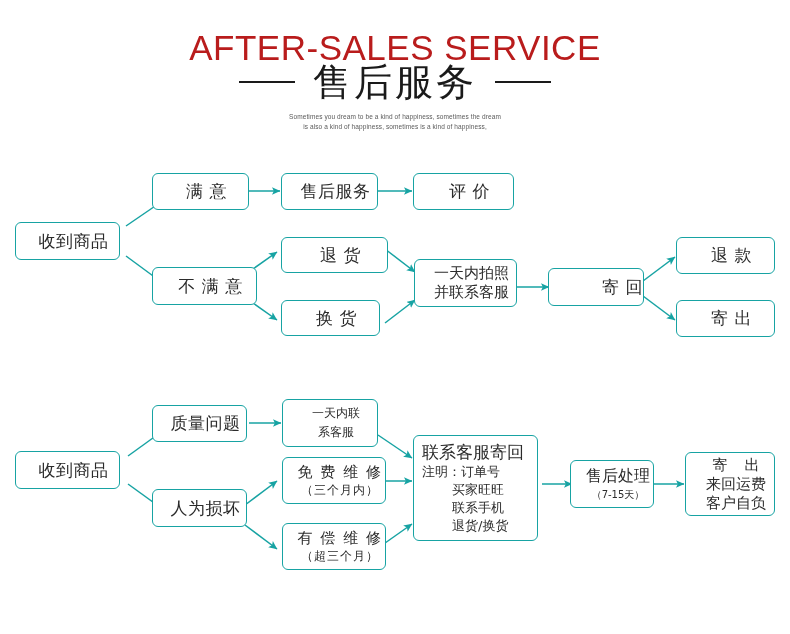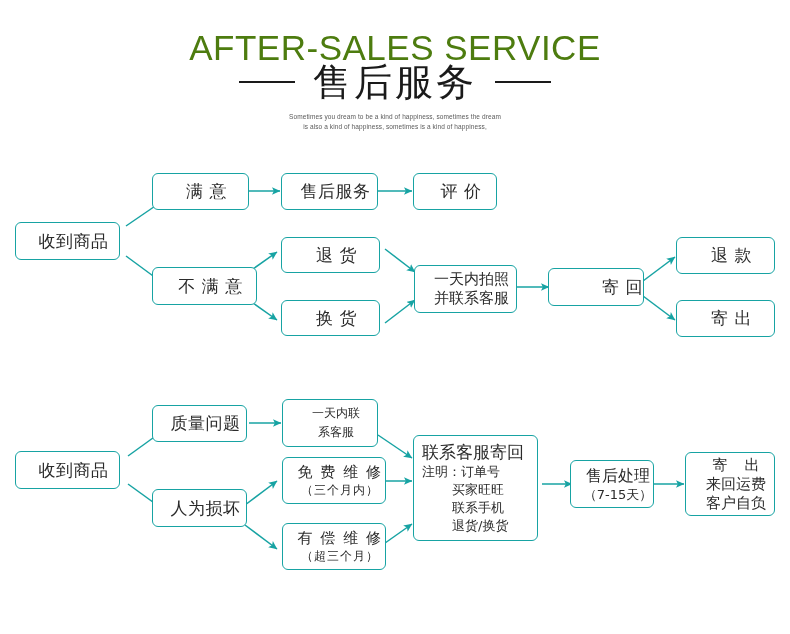--- a/index.html
+++ b/index.html
@@ -24,21 +24,21 @@
     width: 790px;
     height: 150px;
   }
   .title-en {
     position: absolute;
     left: 0; top: 28px;
     width: 790px;
     text-align: center;
     font-size: 35px;
     letter-spacing: 0.5px;
-    color: #4d7c0f;
+    color: #b91c1c;
     font-family: "Liberation Sans", "DejaVu Sans", sans-serif;
     font-weight: 400;
     white-space: nowrap;
   }
   .title-cn-row {
     position: absolute;
     left: 0; top: 64px;
     width: 790px;
     display: flex;
     align-items: center;
@@ -105,21 +105,21 @@
     line-height: 22px;
     letter-spacing: 0px;
   }
   .box .ln.note {
     font-size: 13px;
     line-height: 18px;
     letter-spacing: 0px;
   }
   .box .ln.note.ind { padding-left: 30px; }
   .box .ln.mini {
-    font-size: 13px;
+    font-size: 10px;
     line-height: 17px;
     letter-spacing: 0px;
   }
 
   
   .arrows {
     position: absolute;
     left: 0; top: 0;
     width: 790px; height: 634px;
     pointer-events: none;
@@ -183,37 +183,37 @@
     </div>
 
     <div class="box" style="left:152px; top:173px; width:97px; height:37px;">
       <span class="ln">满 意</span>
     </div>
 
     <div class="box" style="left:281px; top:173px; width:97px; height:37px;">
       <span class="ln">售后服务</span>
     </div>
 
-    <div class="box" style="left:413px; top:173px; width:84px; height:37px;">
+    <div class="box" style="left:413px; top:173px; width:101px; height:37px;">
       <span class="ln">评 价</span>
     </div>
 
     <div class="box" style="left:152px; top:267px; width:105px; height:38px;">
       <span class="ln">不 满 意</span>
     </div>
 
-    <div class="box" style="left:281px; top:237px; width:99px; height:36px;justify-content:center;">
+    <div class="box" style="left:281px; top:237px; width:107px; height:36px;justify-content:center;">
       <span class="ln">退 货</span>
     </div>
 
     <div class="box" style="left:281px; top:300px; width:99px; height:36px;">
       <span class="ln">换 货</span>
     </div>
 
-    <div class="box" style="left:414px; top:265px; width:103px; height:48px; font-size:15px; line-height:19px; letter-spacing:0px;">
+    <div class="box" style="left:414px; top:259px; width:103px; height:48px; font-size:15px; line-height:19px; letter-spacing:0px;">
       <span class="ln">一天内拍照</span>
       <span class="ln">并联系客服</span>
     </div>
 
     <div class="box" style="left:548px; top:268px; width:96px; height:38px;align-items:flex-end;">
       <span class="ln">寄 回</span>
     </div>
 
     <div class="box" style="left:676px; top:237px; width:99px; height:37px;">
       <span class="ln">退 款</span>

